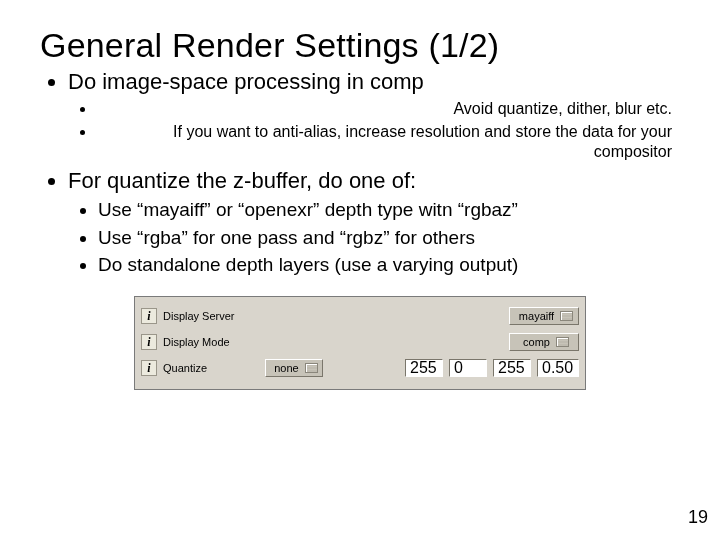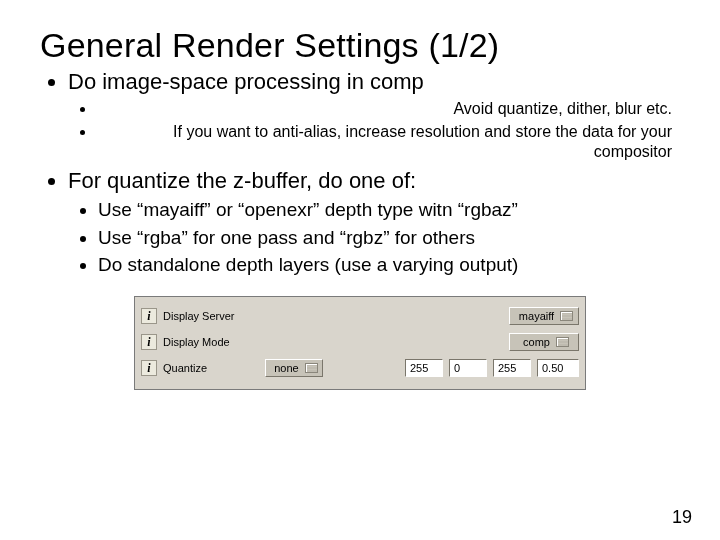--- a/index.html
+++ b/index.html
@@ -130,28 +130,28 @@
     display: inline-flex;
     align-items: center;
     height: 18px;
     padding: 0 4px;
     background: #ffffff;
     border-top: 1px solid #7a766b;
     border-left: 1px solid #7a766b;
     border-right: 1px solid #fff;
     border-bottom: 1px solid #fff;
     box-sizing: border-box;
-    font-size: 11px;
+    font-size: 16px;
     min-width: 38px;
   }
   .num-wide { min-width: 42px; }
 
   .page-number {
     position: absolute;
-    right: 28px;
+    right: 12px;
     bottom: 12px;
     font-size: 18px;
   }
 </style>
 </head>
 <body>
 
 <div class="slide">
 
   <div class="title">General Render Settings (1/2)</div>

